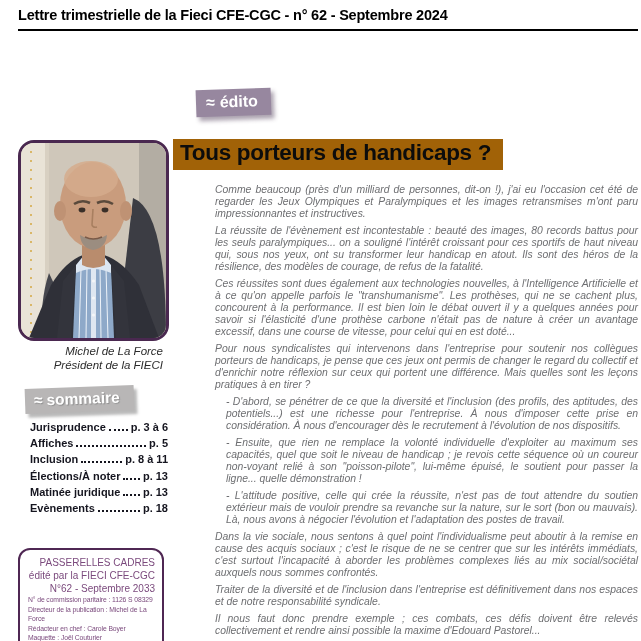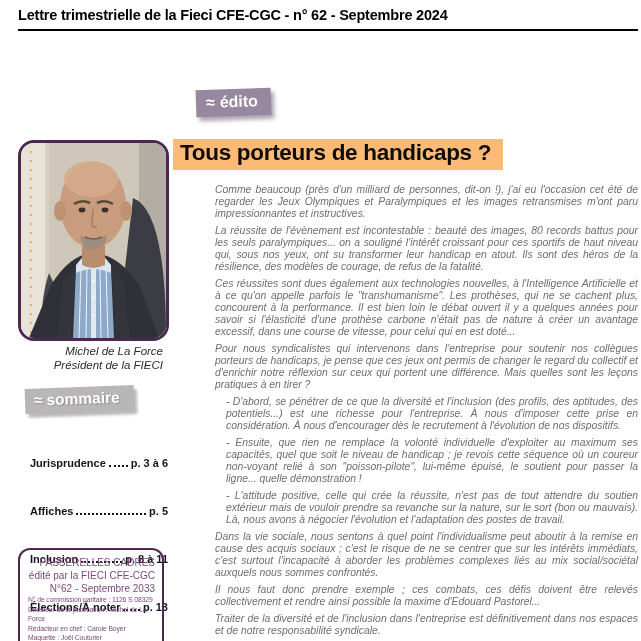--- a/index.html
+++ b/index.html
@@ -11,42 +11,42 @@
             color:#000;letter-spacing:-0.2px;}
   .masthead-rule{position:absolute;left:18px;right:3px;top:29px;border-top:2px solid #000;}
 
   
   .edito-banner{position:absolute;left:196px;top:89px;background:#97879f;color:#fff;
             font-weight:bold;font-size:16px;padding:4px 13px 5px 10px;transform:rotate(-2deg);
             box-shadow:3px 4px 4px rgba(70,50,80,0.45);}
   .edito-banner .approx{margin-right:5px;}
 
   
-  .edito-title{position:absolute;left:173px;top:139px;background:#fdba74;color:#0c0c0c;
+  .edito-title{position:absolute;left:173px;top:139px;background:#a16207;color:#0c0c0c;
             font-weight:bold;font-size:22.5px;padding:1px 12px 4px 7px;letter-spacing:-0.3px;
             white-space:nowrap;}
 
   
   .portrait{position:absolute;left:18px;top:140px;width:145px;height:195px;
             border:3px solid #4a2850;border-radius:16px;overflow:hidden;background:#cfc7ba;}
   .portrait svg{display:block;}
 
   .caption{position:absolute;left:10px;top:344px;width:153px;text-align:right;
            font-style:italic;font-size:11.5px;color:#2b2b2b;line-height:1.25;}
 
   
   .sommaire-banner{position:absolute;left:25px;top:387px;background:#b8b6b6;color:#fff;
             font-weight:bold;font-size:15.5px;padding:3px 14px 4px 9px;transform:rotate(-2deg);
             box-shadow:3px 4px 3px rgba(0,0,0,0.28);text-shadow:1px 1px 1px #8f8f8f;}
   .sommaire-banner .approx{margin-right:4px;}
 
   
   .toc{position:absolute;left:30px;top:421px;width:138px;}
   .toc-row{display:flex;align-items:flex-end;font-weight:bold;font-size:11px;
-           color:#15151f;margin-bottom:4.2px;margin-top:36px;}
+           color:#15151f;margin-bottom:4.2px;}
   .toc-dots{flex:1;border-bottom:2px dotted #15151f;margin:0 3px 2px 3px;min-width:8px;}
 
   
   .imprint{position:absolute;left:18px;top:548px;width:146px;height:120px;
            border:2.5px solid #4f2753;border-radius:12px;padding:6px 7px 0 8px;
            color:#7b4a7d;box-sizing:border-box;}
   .imprint-head{text-align:right;font-size:10px;line-height:1.3;}
   .imprint-details{font-size:6.8px;line-height:1.4;letter-spacing:-0.1px;}
 
   
@@ -167,17 +167,17 @@
 
   <div class="article">
     <p>Comme beaucoup (près d'un milliard de personnes, dit-on !), j'ai eu l'occasion cet été de regarder les Jeux Olympiques et Paralympiques et les images retransmises m'ont paru impressionnantes et instructives.</p>
     <p>La réussite de l'évènement est incontestable : beauté des images, 80 records battus pour les seuls paralympiques... on a souligné l'intérêt croissant pour ces sportifs de haut niveau qui, sous nos yeux, ont su transformer leur handicap en atout. Ils sont des héros de la résilience, des modèles de courage, de refus de la fatalité.</p>
     <p>Ces réussites sont dues également aux technologies nouvelles, à l'Intelligence Artificielle et à ce qu'on appelle parfois le "transhumanisme". Les prothèses, qui ne se cachent plus, concourent à la performance. Il est bien loin le débat ouvert il y a quelques années pour savoir si l'élasticité d'une prothèse carbone n'était pas de nature à créer un avantage excessif, dans une course de vitesse, pour celui qui en est doté...</p>
     <p>Pour nous syndicalistes qui intervenons dans l'entreprise pour soutenir nos collègues porteurs de handicaps, je pense que ces jeux ont permis de changer le regard du collectif et d'enrichir notre réflexion sur ceux qui portent une différence. Mais quelles sont les leçons pratiques à en tirer ?</p>
     <p class="indent">- D'abord, se pénétrer de ce que la diversité et l'inclusion (des profils, des aptitudes, des potentiels...) est une richesse pour l'entreprise. À nous d'imposer cette prise en considération. À nous d'encourager dès le recrutement à l'évolution de nos dispositifs.</p>
     <p class="indent">- Ensuite, que rien ne remplace la volonté individuelle d'exploiter au maximum ses capacités, quel que soit le niveau de handicap ; je revois cette séquence où un coureur non-voyant relié à son "poisson-pilote", lui-même épuisé, le soutient pour passer la ligne... quelle démonstration !</p>
     <p class="indent">- L'attitude positive, celle qui crée la réussite, n'est pas de tout attendre du soutien extérieur mais de vouloir prendre sa revanche sur la nature, sur le sort (bon ou mauvais). Là, nous avons à négocier l'évolution et l'adaptation des postes de travail.</p>
     <p>Dans la vie sociale, nous sentons à quel point l'individualisme peut aboutir à la remise en cause des acquis sociaux ; c'est le risque de ne se centrer que sur les intérêts immédiats, c'est surtout l'incapacité à aborder les problèmes complexes liés au mix social/sociétal auxquels nous sommes confrontés.</p>
+    <p>Traiter de la diversité et de l'inclusion dans l'entreprise est définitivement dans nos espaces et de notre responsabilité syndicale.</p>
     <p>Il nous faut donc prendre exemple ; ces combats, ces défis doivent être relevés collectivement et rendre ainsi possible la maxime d'Edouard Pastorel...</p>
-    <p>Traiter de la diversité et de l'inclusion dans l'entreprise est définitivement dans nos espaces et de notre responsabilité syndicale.</p>
   </div>
 
 </div>
 
 </body></html>

